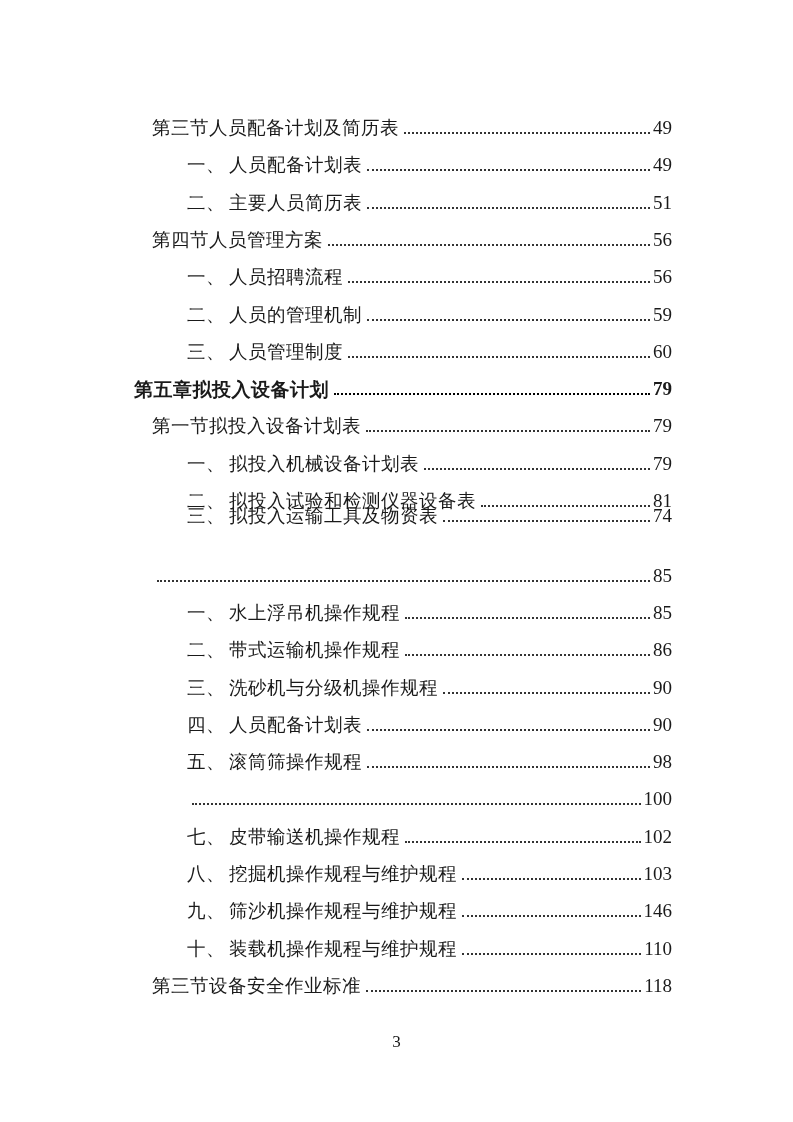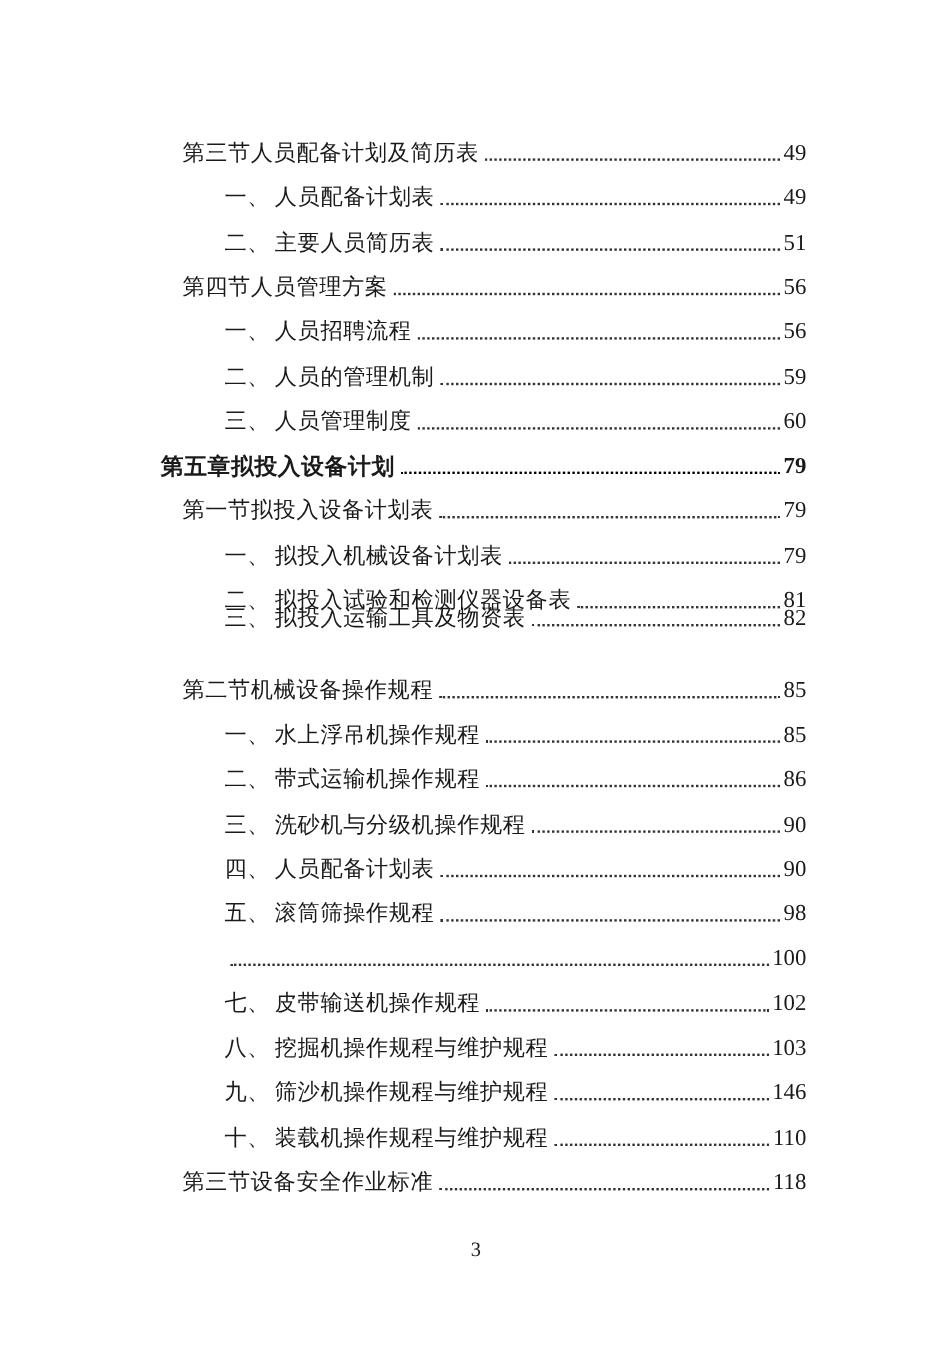--- a/index.html
+++ b/index.html
@@ -78,24 +78,23 @@
     <span class="page">79</span>
   </div>
   <div class="row lvl2" style="top:373.0px">
     <span class="label"><span class="num">二、</span><span>拟投入试验和检测仪器设备表</span></span>
     <span class="leader"></span>
     <span class="page">81</span>
   </div>
   <div class="row lvl2" style="top:388px">
     <span class="label"><span class="num">三、</span><span>拟投入运输工具及物资表</span></span>
     <span class="leader"></span>
-    <span class="page">82</span>
+    <span class="page">74</span>
   </div>
   <div class="row lvl1" style="top:447.6px">
-    <span class="label"><span class="num">第二节</span><span>机械设备操作规程</span></span>
     <span class="leader"></span>
     <span class="page">85</span>
   </div>
   <div class="row lvl2" style="top:484.9px">
     <span class="label"><span class="num">一、</span><span>水上浮吊机操作规程</span></span>
     <span class="leader"></span>
     <span class="page">85</span>
   </div>
   <div class="row lvl2" style="top:522.2px">
     <span class="label"><span class="num">二、</span><span>带式运输机操作规程</span></span>

